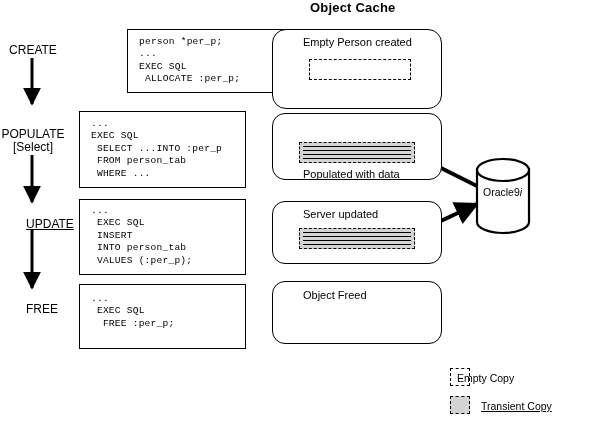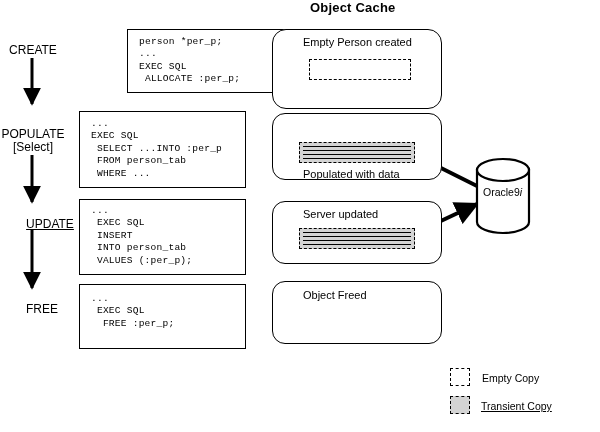--- a/index.html
+++ b/index.html
@@ -221,18 +221,18 @@
   <div class="cache-box" style="left:272px; top:201px; width:170px; height:63px;">
     <div class="cache-title" style="left:30px; top:6px;">Server updated</div>
     <div class="copy-transient" style="left:26px; top:26px; width:116px; height:21px;">
       <div class="stripes"></div>
     </div>
   </div>
 
   <div class="db-label" style="left:483px; top:186px;"><span>Oracle9</span><i>i</i></div>
 
   <div class="legend-swatch empty" style="left:450px; top:368px;"></div>
-  <div class="legend-text" style="left:482px; top:372px;">Empty Copy</div>
+  <div class="legend-text" style="left:457px; top:372px;">Empty Copy</div>
 
   <div class="legend-swatch transient" style="left:450px; top:396px;"></div>
   <div class="legend-text" style="left:481px; top:400px;text-decoration:underline;">Transient Copy</div>
 
 </div>
 
 </body></html>

